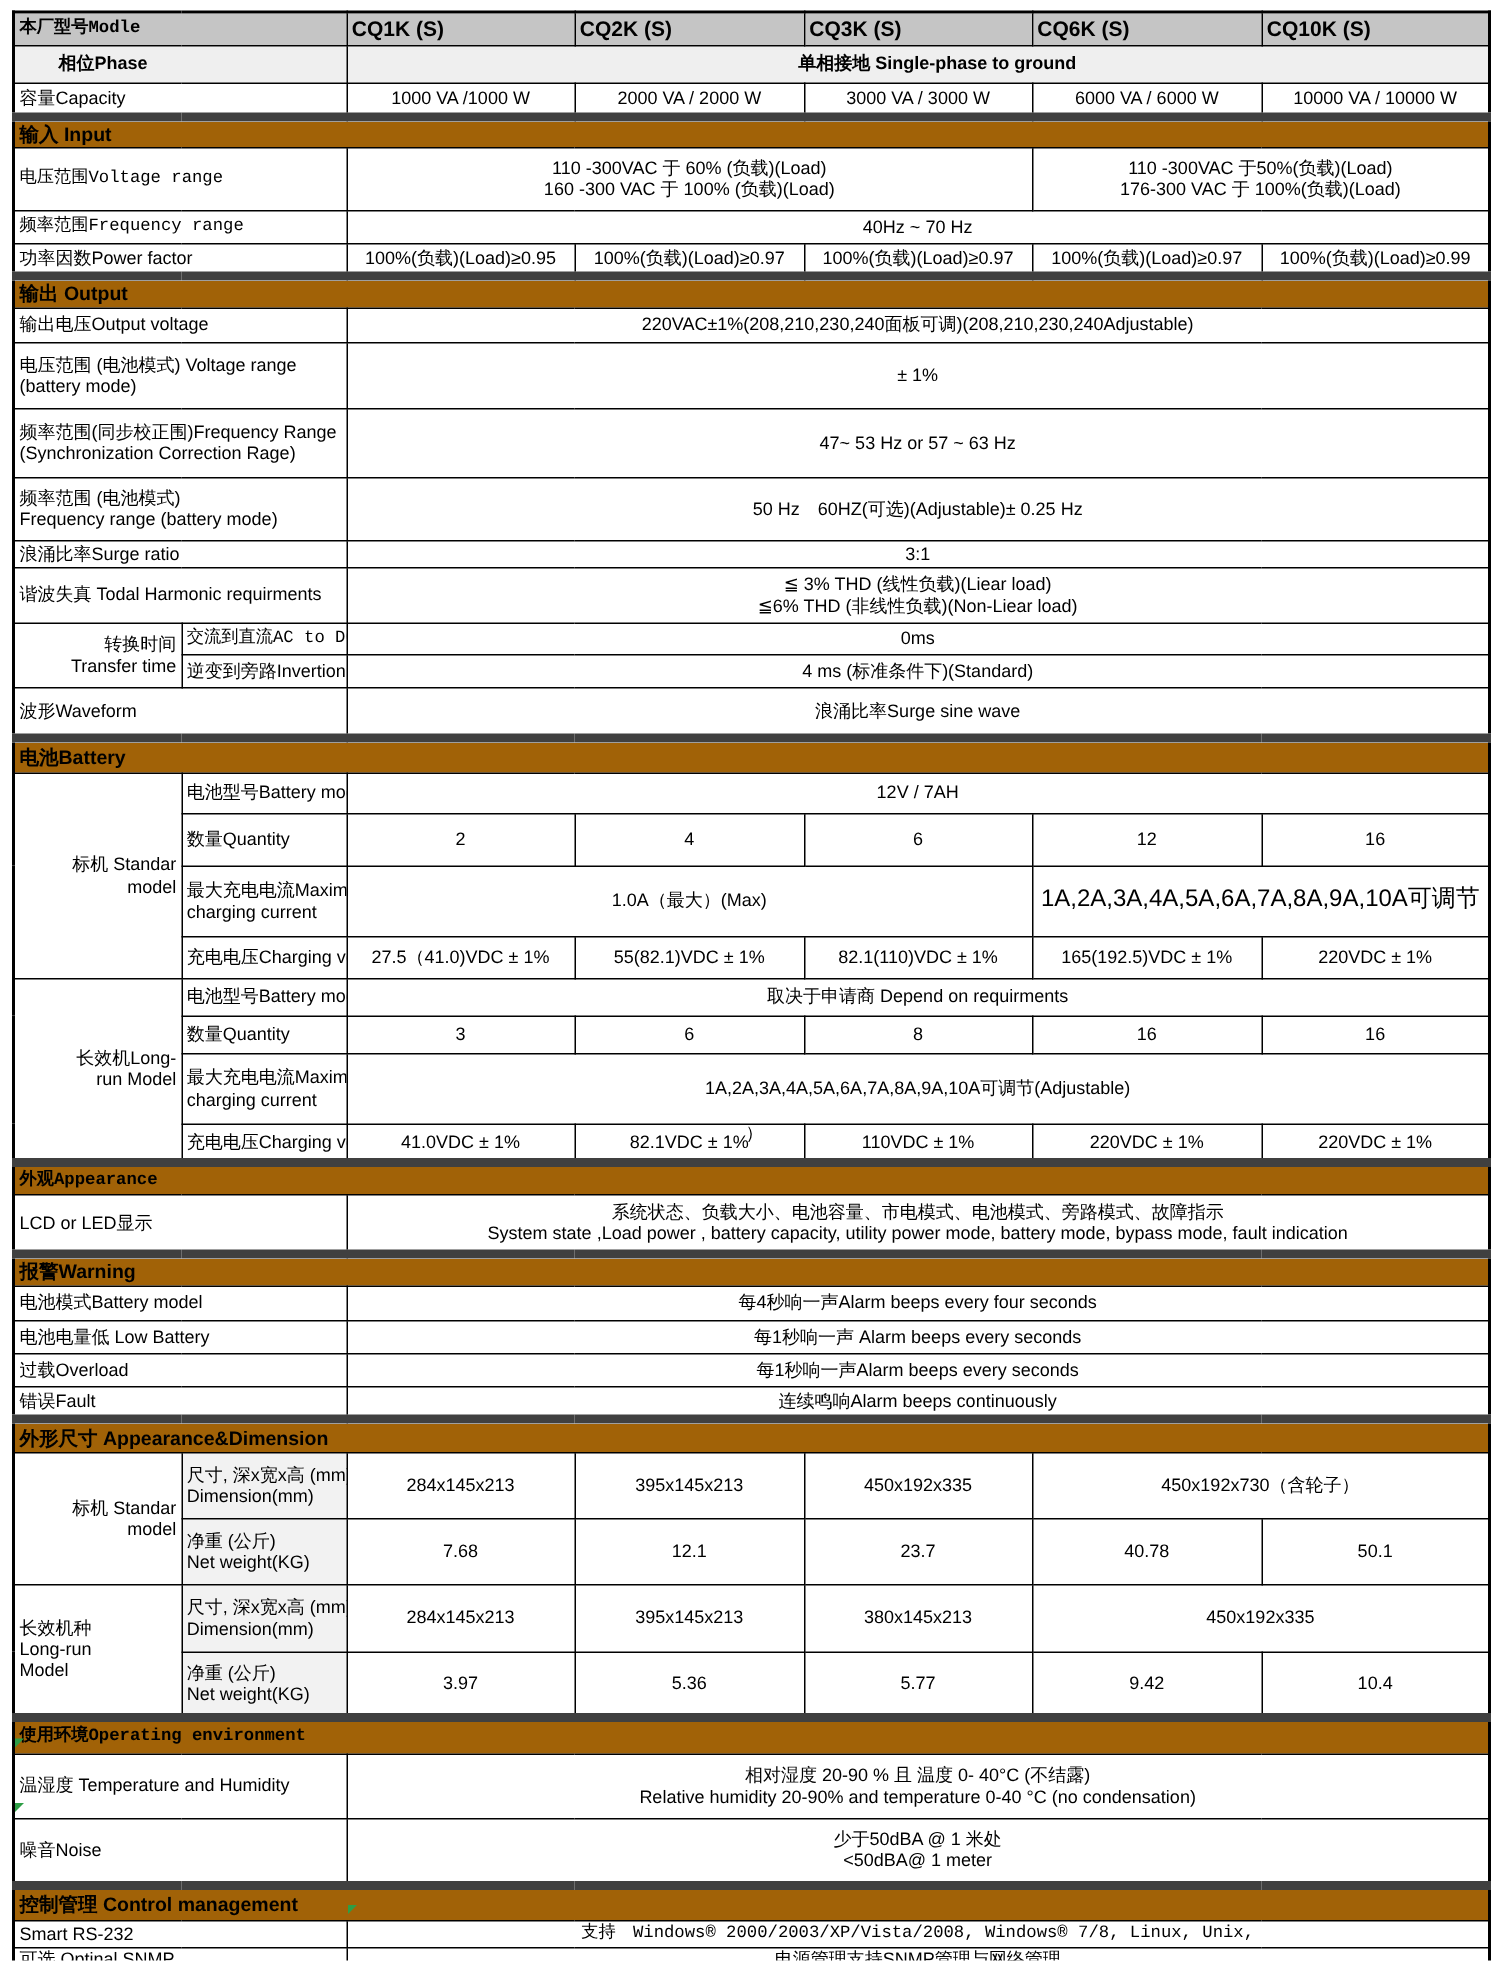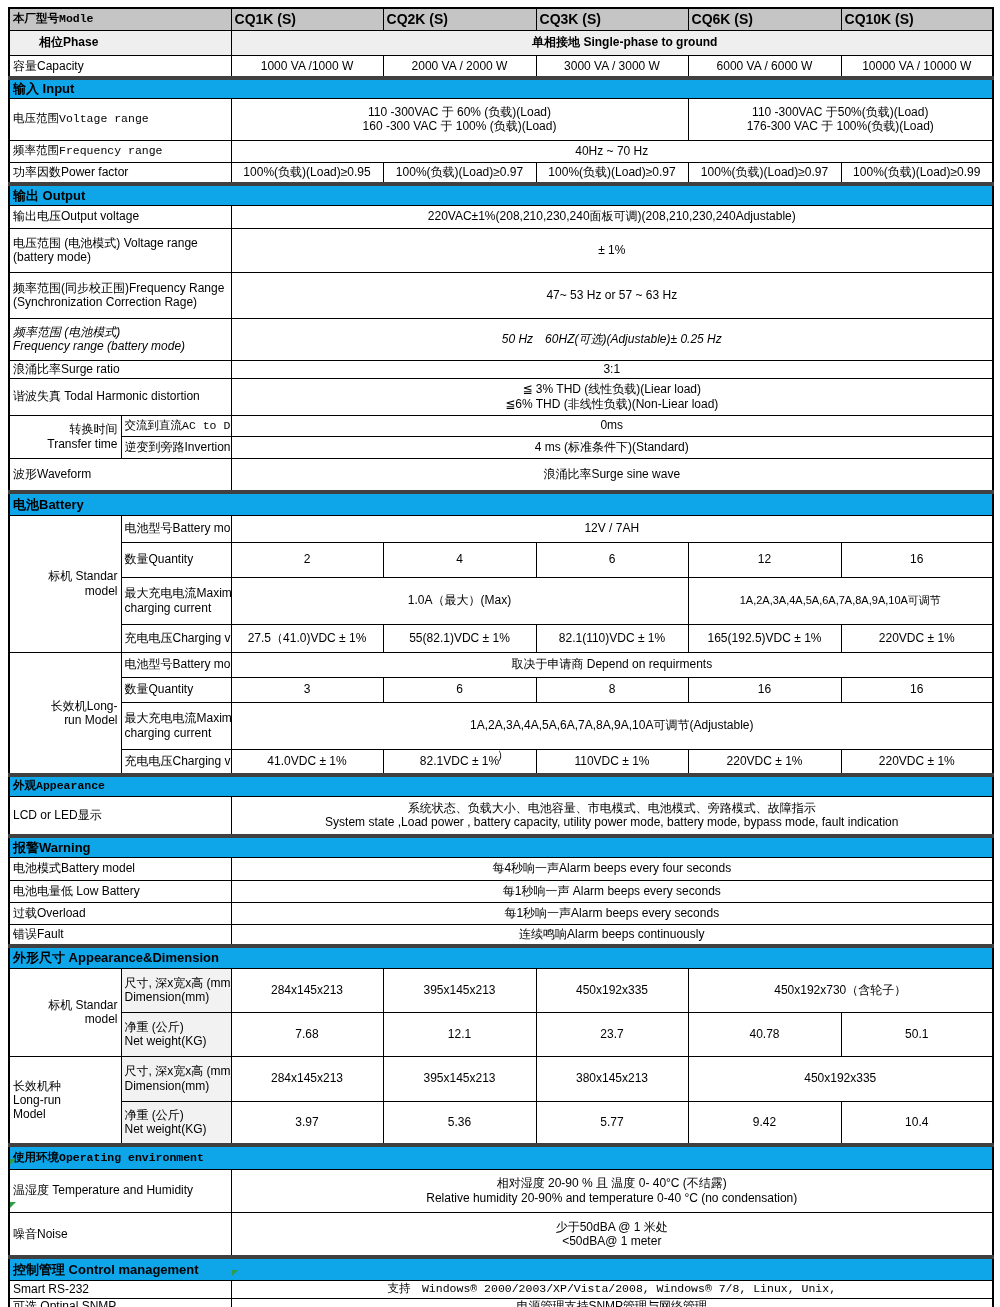--- a/index.html
+++ b/index.html
@@ -4,30 +4,30 @@
 <style>
   html,body{margin:0;padding:0;background:#fff;color:#000;
     font-family:"Liberation Sans","DejaVu Sans",sans-serif;}
   .sheet{position:relative;width:1000px;height:1307px;box-sizing:border-box;padding:7px 8px;background:#fff;}
   table{border-collapse:collapse;table-layout:fixed;width:984px;border:2px solid #000;}
   td{border:1px solid #000;padding:0 3px;font-size:12px;line-height:1.18;
      vertical-align:middle;overflow:hidden;white-space:nowrap;}
   td div{white-space:nowrap;}
   .hdrL{background:#c5c5c5;font-weight:bold;}
   .hdr{background:#c5c5c5;font-weight:bold;font-size:14px;}
-  .sec{background:#0ea5e9;font-weight:bold;font-size:13px;border-top:4px solid #404040;}
+  .sec{background:#a16207;font-weight:bold;font-size:13px;border-top:6px solid #404040;}
   .ph{background:#efefef;}
   .lbl{text-align:left;}
   .sub{text-align:left;}
   .g{background:#f2f2f2;}
   .grpl{text-align:right;}
   .grpc{text-align:left;}
   .val{text-align:center;}
   .b{font-weight:bold;padding-left:29px;}
-  .sm{font-size:11px;}
+  .sm{font-size:16px;}
   .mono{font-family:"Liberation Mono","DejaVu Sans Mono",monospace;font-size:11.5px;}
   .tri{position:absolute;width:0;height:0;border-top:6px solid #2e9e46;border-right:6px solid transparent;}
   .stray{position:absolute;font-size:12px;}
 </style>
 </head>
 <body>
 
 <div class="sheet">
   <table>
     <colgroup id="cols">
@@ -100,33 +100,33 @@
           </td>
           <td colspan="5" class="val">± 1%</td>
         </tr>
         <tr style="height: 46px;">
           <td colspan="2" class="lbl">
             <div>频率范围(同步校正围)Frequency Range</div>
             <div>(Synchronization Correction Rage)</div>
           </td>
           <td colspan="5" class="val">47~ 53 Hz or 57 ~ 63 Hz</td>
         </tr>
-        <tr style="height: 42px; font-style: italic;">
+        <tr style="height: 42px;">
           <td colspan="2" class="lbl">
             <div>频率范围 (电池模式)</div>
             <div>Frequency range (battery mode)</div>
           </td>
           <td colspan="5" class="val">50 Hz　60HZ(可选)(Adjustable)± 0.25 Hz</td>
         </tr>
         <tr style="height: 18px;">
           <td colspan="2" class="lbl">浪涌比率Surge ratio</td>
           <td colspan="5" class="val">3:1</td>
         </tr>
         <tr style="height: 37px;">
-          <td colspan="2" class="lbl">谐波失真 Todal Harmonic distortion</td>
+          <td colspan="2" class="lbl">谐波失真 Todal Harmonic requirments</td>
           <td colspan="5" class="val">
             <div>≦ 3% THD  (线性负载)(Liear load)</div>
             <div>≦6% THD (非线性负载)(Non-Liear load)</div>
           </td>
         </tr>
         <tr style="height: 21px;">
           <td rowspan="2" class="grpl">
             <div>转换时间</div>
             <div>Transfer time</div>
           </td>

